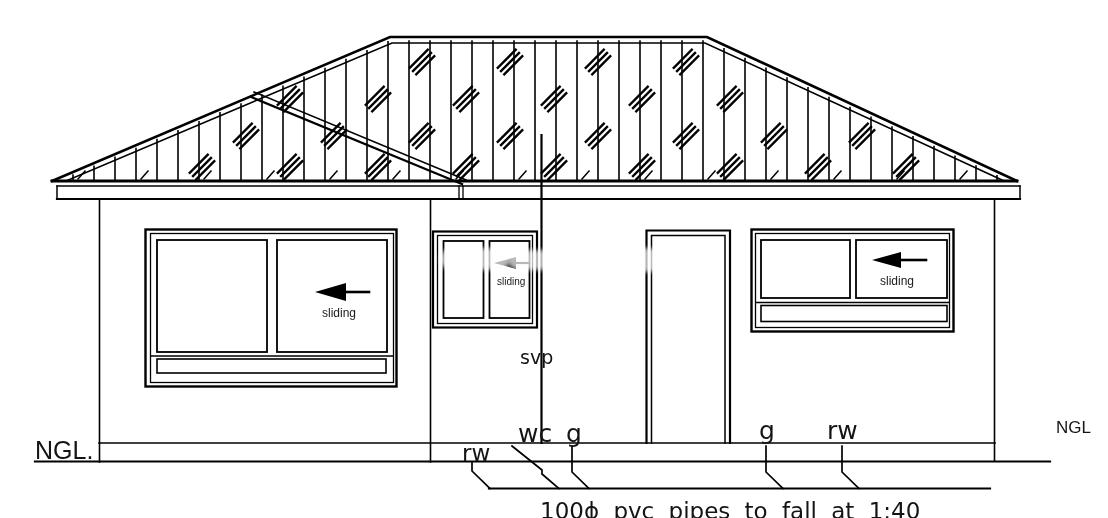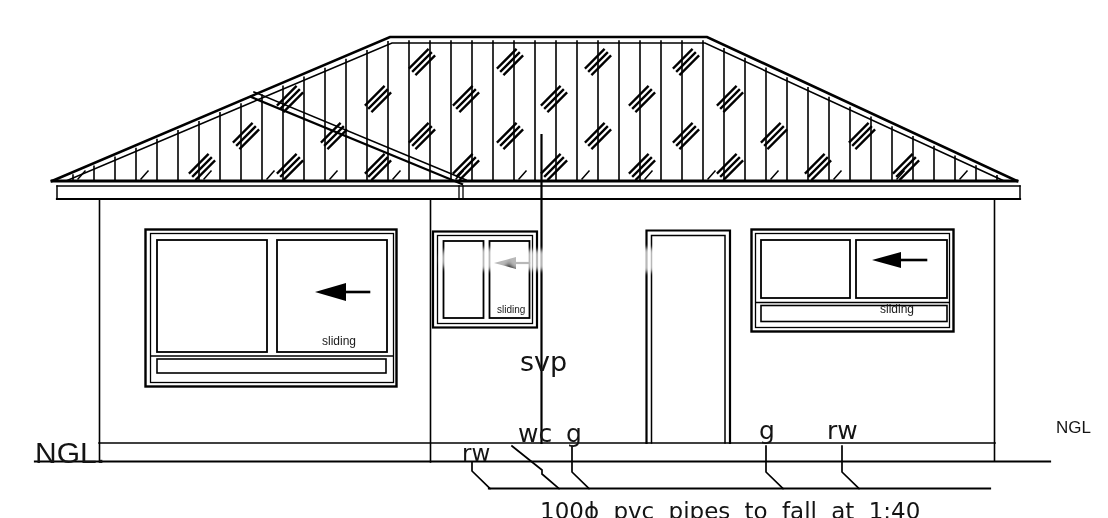--- a/index.html
+++ b/index.html
@@ -4,31 +4,31 @@
 <style>
   html,body{margin:0;padding:0;background:#ffffff;}
   #stage{
     position:relative;width:1108px;height:518px;background:#ffffff;
     overflow:hidden;font-family:"DejaVu Sans",sans-serif;color:#000;
   }
   #drawing{position:absolute;left:0;top:0;}
   .lbl{position:absolute;color:#141414;line-height:1;white-space:pre;}
   .cad{font-family:"DejaVu Sans",sans-serif;font-weight:400;}
   .arial{font-family:"Liberation Sans",sans-serif;}
-  .lbl-ngl-left   {left:35px;  top:438px; font-size:30px;}
+  .lbl-ngl-left   {left:35px;  top:438px; font-size:25px;}
   .lbl-ngl-right  {left:1056px;top:419px; font-size:17px;}
-  .lbl-svp        {left:520px; top:348px; font-size:27px;}
+  .lbl-svp        {left:520px; top:348px; font-size:19px;}
   .lbl-wc         {left:518px; top:421px; font-size:25px;}
   .lbl-g-left     {left:566px; top:421px; font-size:25px;}
   .lbl-g-right    {left:759px; top:418px; font-size:25px;}
   .lbl-rw-left    {left:462px; top:442px; font-size:23px;}
   .lbl-rw-right   {left:827px; top:418px; font-size:25px;}
   .lbl-invert     {left:238px; top:471px; font-size:29px; letter-spacing:3px;}
   .lbl-pipe-note  {left:540px; top:500px; font-size:23px; word-spacing:7px;}
-  .lbl-sliding    {font-size:12px; color:#1a1a1a;margin-top:28px;}
+  .lbl-sliding    {font-size:12px; color:#1a1a1a;}
   .lbl-sliding-left {left:322px;top:307px;}
   .lbl-sliding-mid  {left:497px;top:277px;font-size:10px;}
   .lbl-sliding-right{left:880px;top:275px;}
   .smudge{position:absolute;background:rgba(255,255,255,.72);border-radius:12px;filter:blur(2px);}
   .lbl-contact{
     left:4px;top:493px;font-size:17.5px;font-weight:bold;color:#E8992E;
     text-shadow:0 1px 0 rgba(110,60,0,.55), 1px 0 0 rgba(110,60,0,.35);
     letter-spacing:.2px;
   }
 </style>

